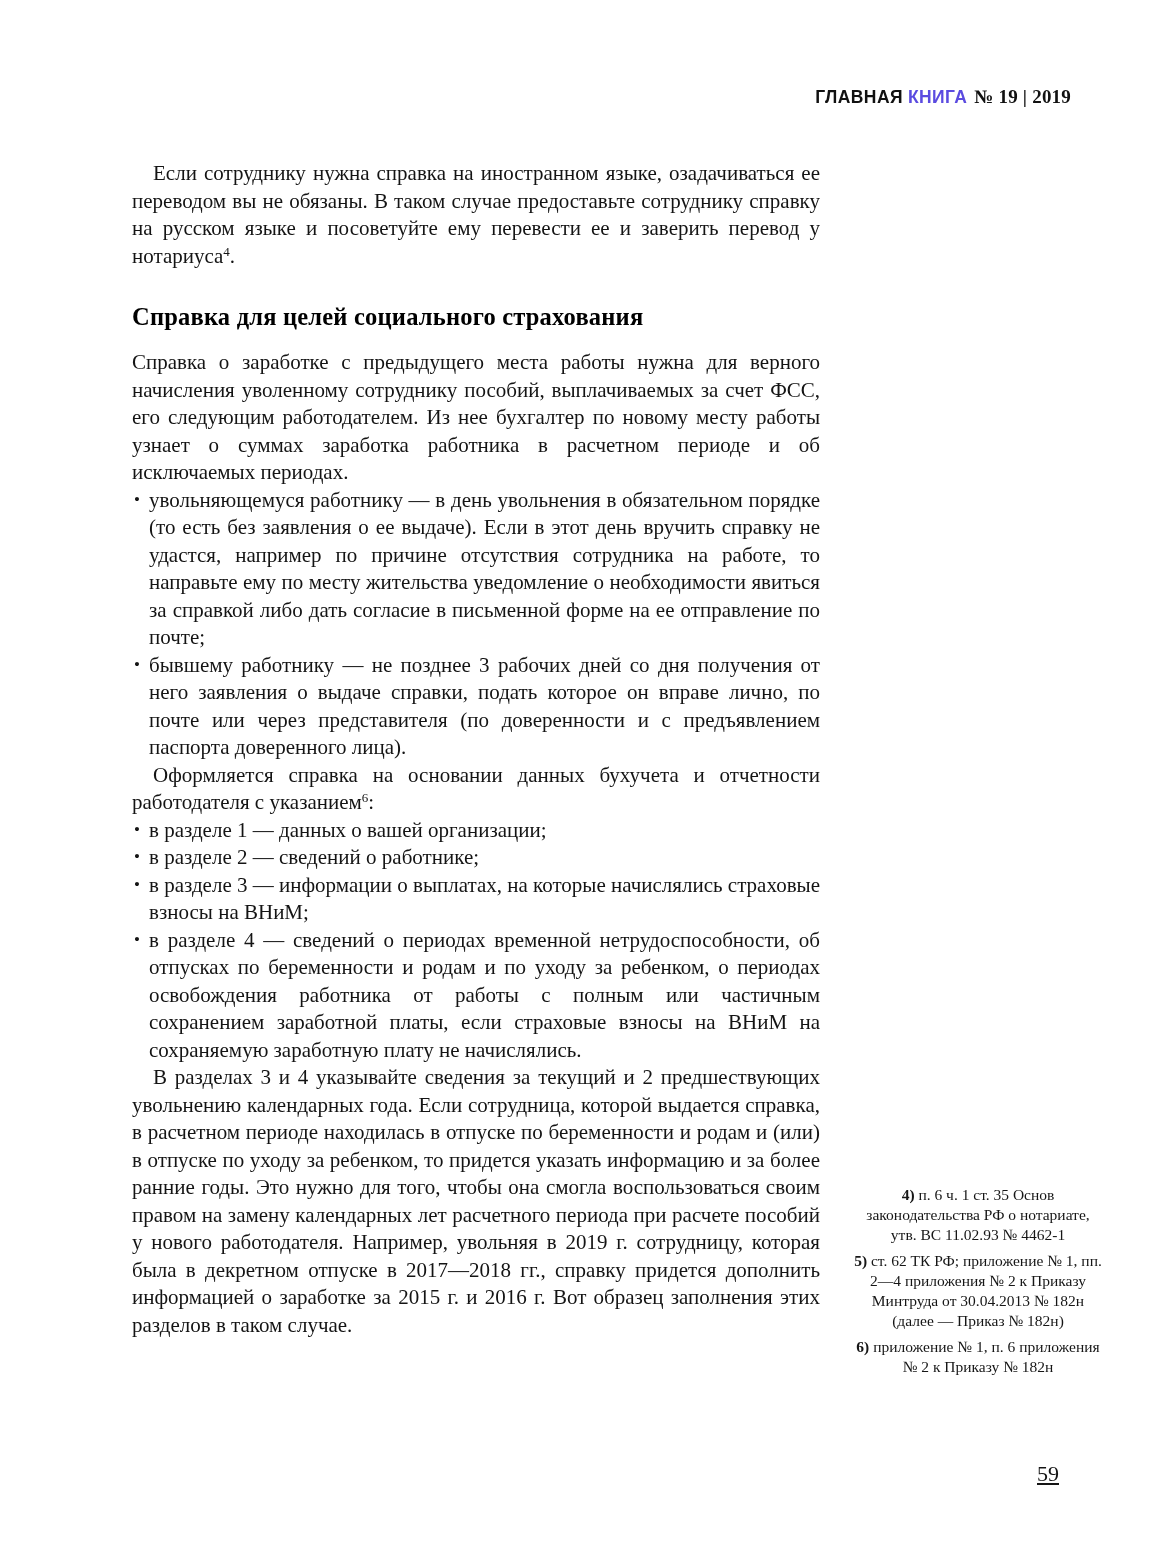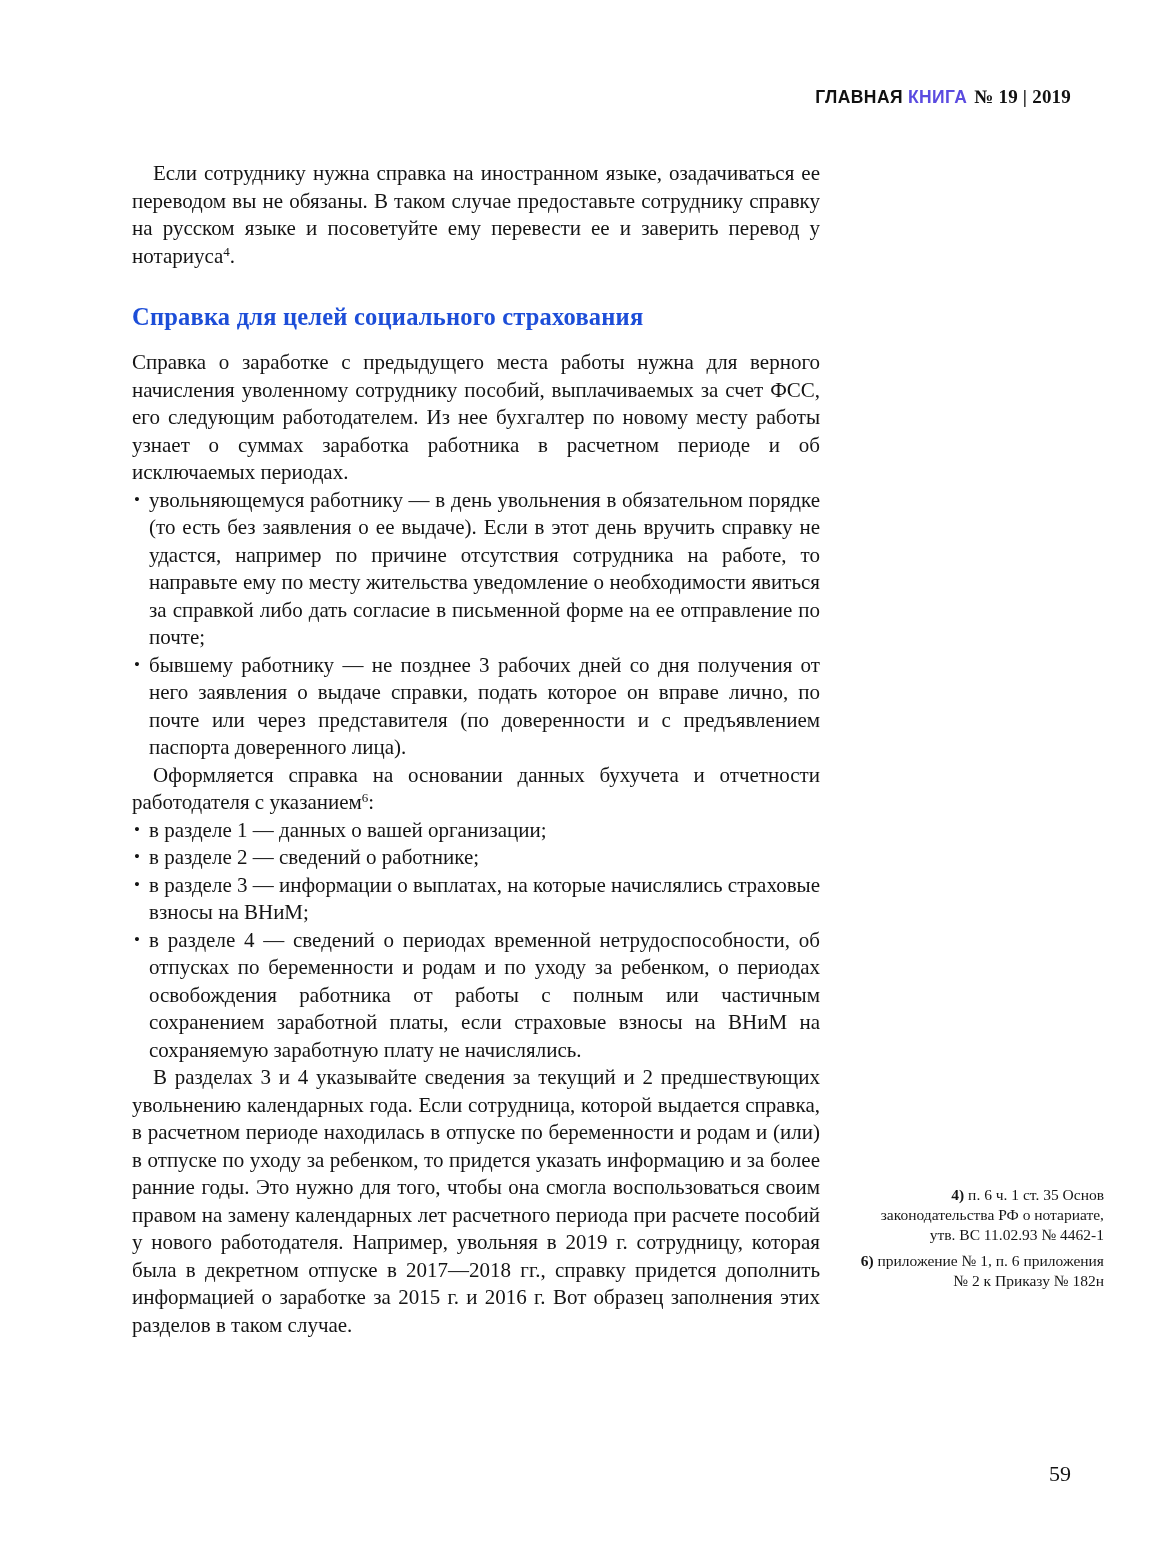--- a/index.html
+++ b/index.html
@@ -21,38 +21,38 @@
   
   .body-col {
     position:absolute; left:119px; top:160px; width:688px;
     font-size:21px; line-height:27.5px; text-align:justify;
     hyphens:auto;margin-left:13px; -webkit-hyphens:auto;
   }
   .body-col p { margin:0; }
   .indent { text-indent:21px; }
   .body-col h2 {
     font-size:24.5px; line-height:30px; font-weight:bold; text-align:left;
-    margin:32px 0 17px 0; text-indent:0; letter-spacing:0.2px; color:#1d4ed8;
+    margin:32px 0 17px 0; text-indent:0; letter-spacing:0.2px; color:#000000;
   }
   .body-col ul { list-style:none; margin:0; padding:0; }
   .body-col li { position:relative; padding-left:17px; }
   .bullet-dot {
     position:absolute; left:2px; top:-1px; font-size:17px; line-height:27.5px;
   }
   sup.fn-ref { font-size:13px; line-height:0; vertical-align:7px; }
   
   .sidebar {
     position:absolute; left:852px; top:1185px; width:252px;
-    font-size:15.5px; line-height:20px; text-align:right; color:#161616;
+    font-size:15.5px; line-height:20px; text-align:center; color:#161616;
   }
   .fn { margin:0 0 6px 0; }
   .fn-num { font-weight:bold; }
   
   .page-num {
-    position:absolute; top:1461px; right:92px; font-size:22px; color:#141414;
+    position:absolute; top:1461px; right:104px; font-size:22px; color:#141414;text-decoration:underline;
   }
 </style>
 </head>
 <body>
 
 <div class="page">
 
   <header class="mast">
     <span>ГЛАВНАЯ</span><span class="brand-accent">КНИГА</span><span class="issue">№ 19 | 2019</span>
   </header>
@@ -80,19 +80,21 @@
       <li><span class="bullet-dot">•</span><span>в разделе 4 — сведений о периодах временной нетрудоспособности, об отпусках по беременности и родам и по уходу за ребенком, о периодах освобождения работника от работы с полным или частичным сохранением заработной платы, если страховые взносы на ВНиМ на сохраняемую заработную плату не начислялись.</span></li>
     </ul>
 
     <p class="indent">В разделах 3 и 4 указывайте сведения за текущий и 2 предшествующих увольнению календарных года. Если сотрудница, которой выдается справка, в расчетном периоде находилась в отпуске по беременности и родам и (или) в отпуске по уходу за ребенком, то придется указать информацию и за более ранние годы. Это нужно для того, чтобы она смогла воспользоваться своим правом на замену календарных лет расчетного периода при расчете пособий у нового работодателя. Например, увольняя в 2019 г. сотрудницу, которая была в декретном отпуске в 2017—2018 гг., справку придется дополнить информацией о заработке за 2015 г. и 2016 г. Вот образец заполнения этих разделов в таком случае.</p>
 
   </main>
 
   <aside class="sidebar">
     <div class="fn"><span class="fn-num">4)</span>
       <span>п. 6 ч. 1 ст. 35 Основ законодательства РФ о нотариате, утв. ВС 11.02.93 № 4462-1</span></div>
+    <div class="fn"><span class="fn-num">5)</span>
+      <span>ст. 62 ТК РФ; приложение № 1, пп. 2—4 приложения № 2 к Приказу Минтруда от 30.04.2013 № 182н (далее — Приказ № 182н)</span></div>
     <div class="fn"><span class="fn-num">6)</span>
       <span>приложение № 1, п. 6 приложения № 2 к Приказу № 182н</span></div>
   </aside>
 
   <div class="page-num">59</div>
 
 </div>
 
 </body></html>

